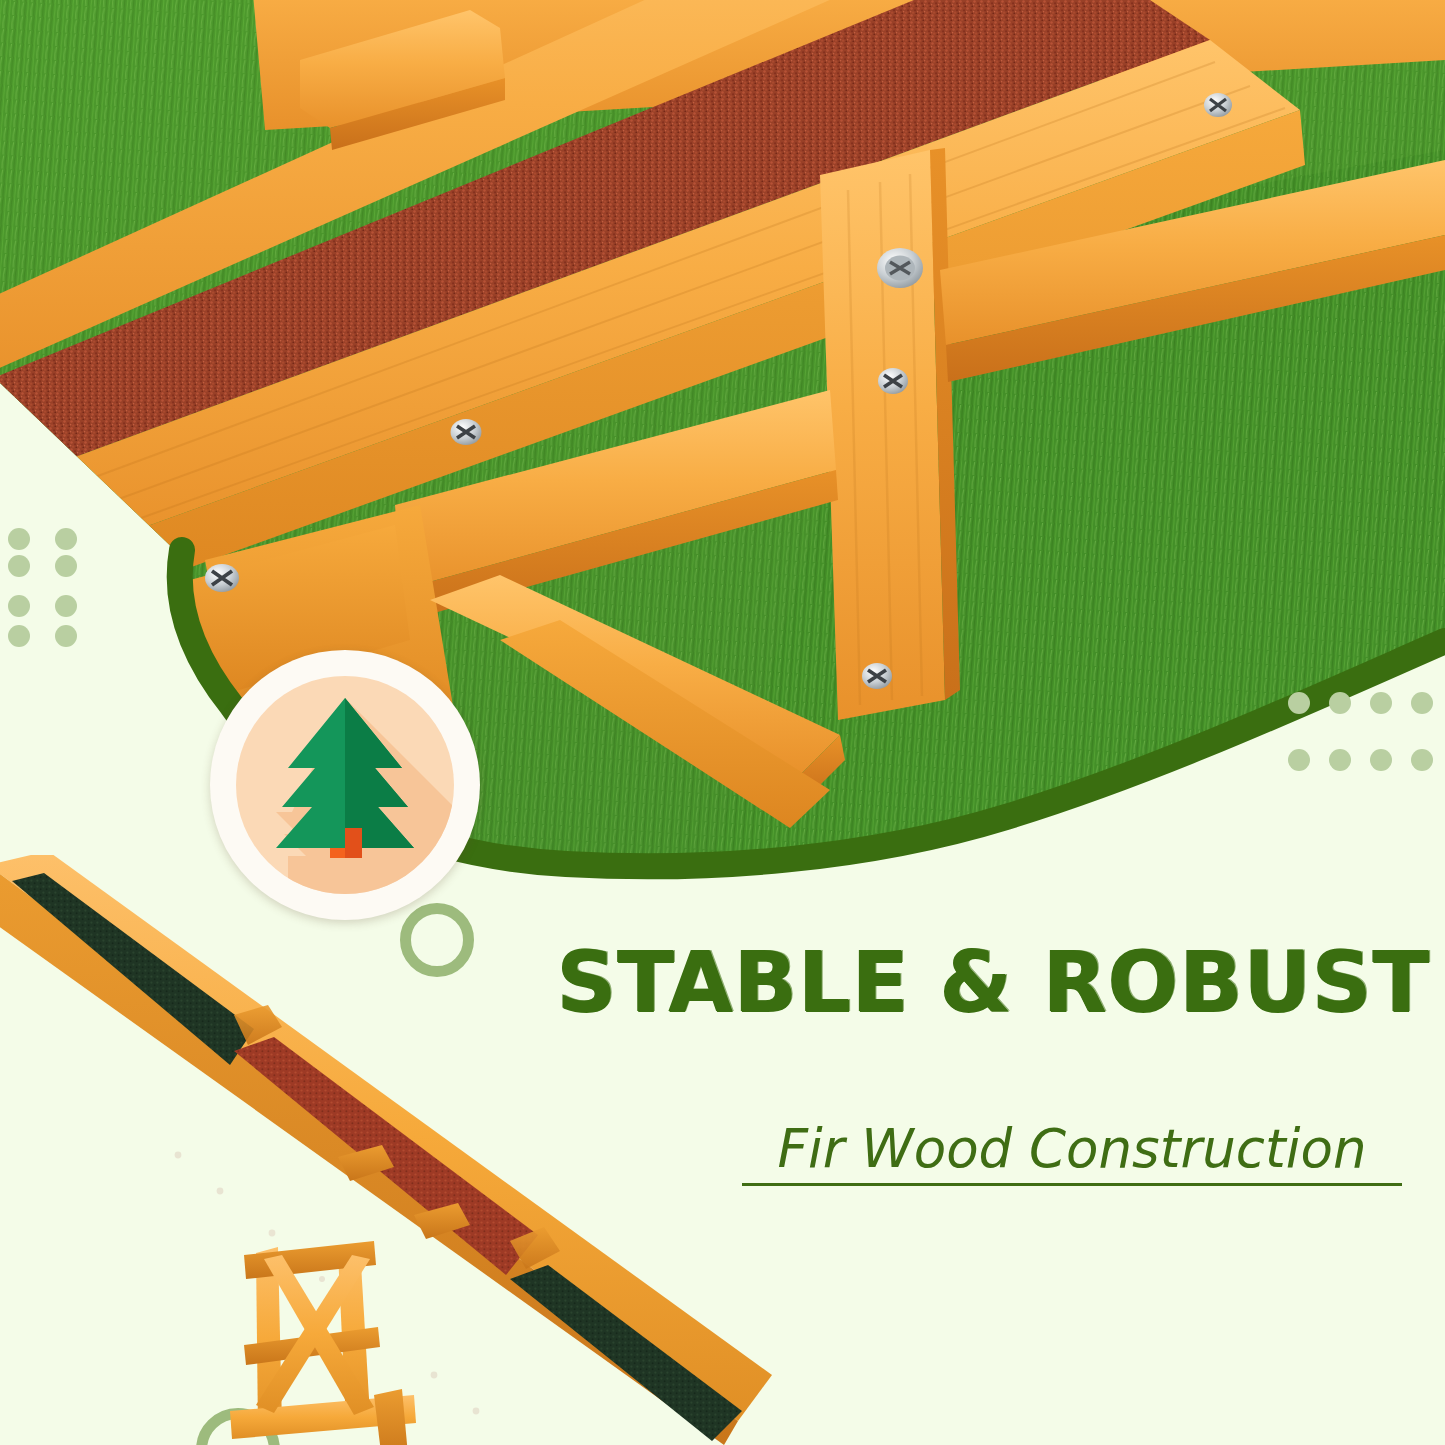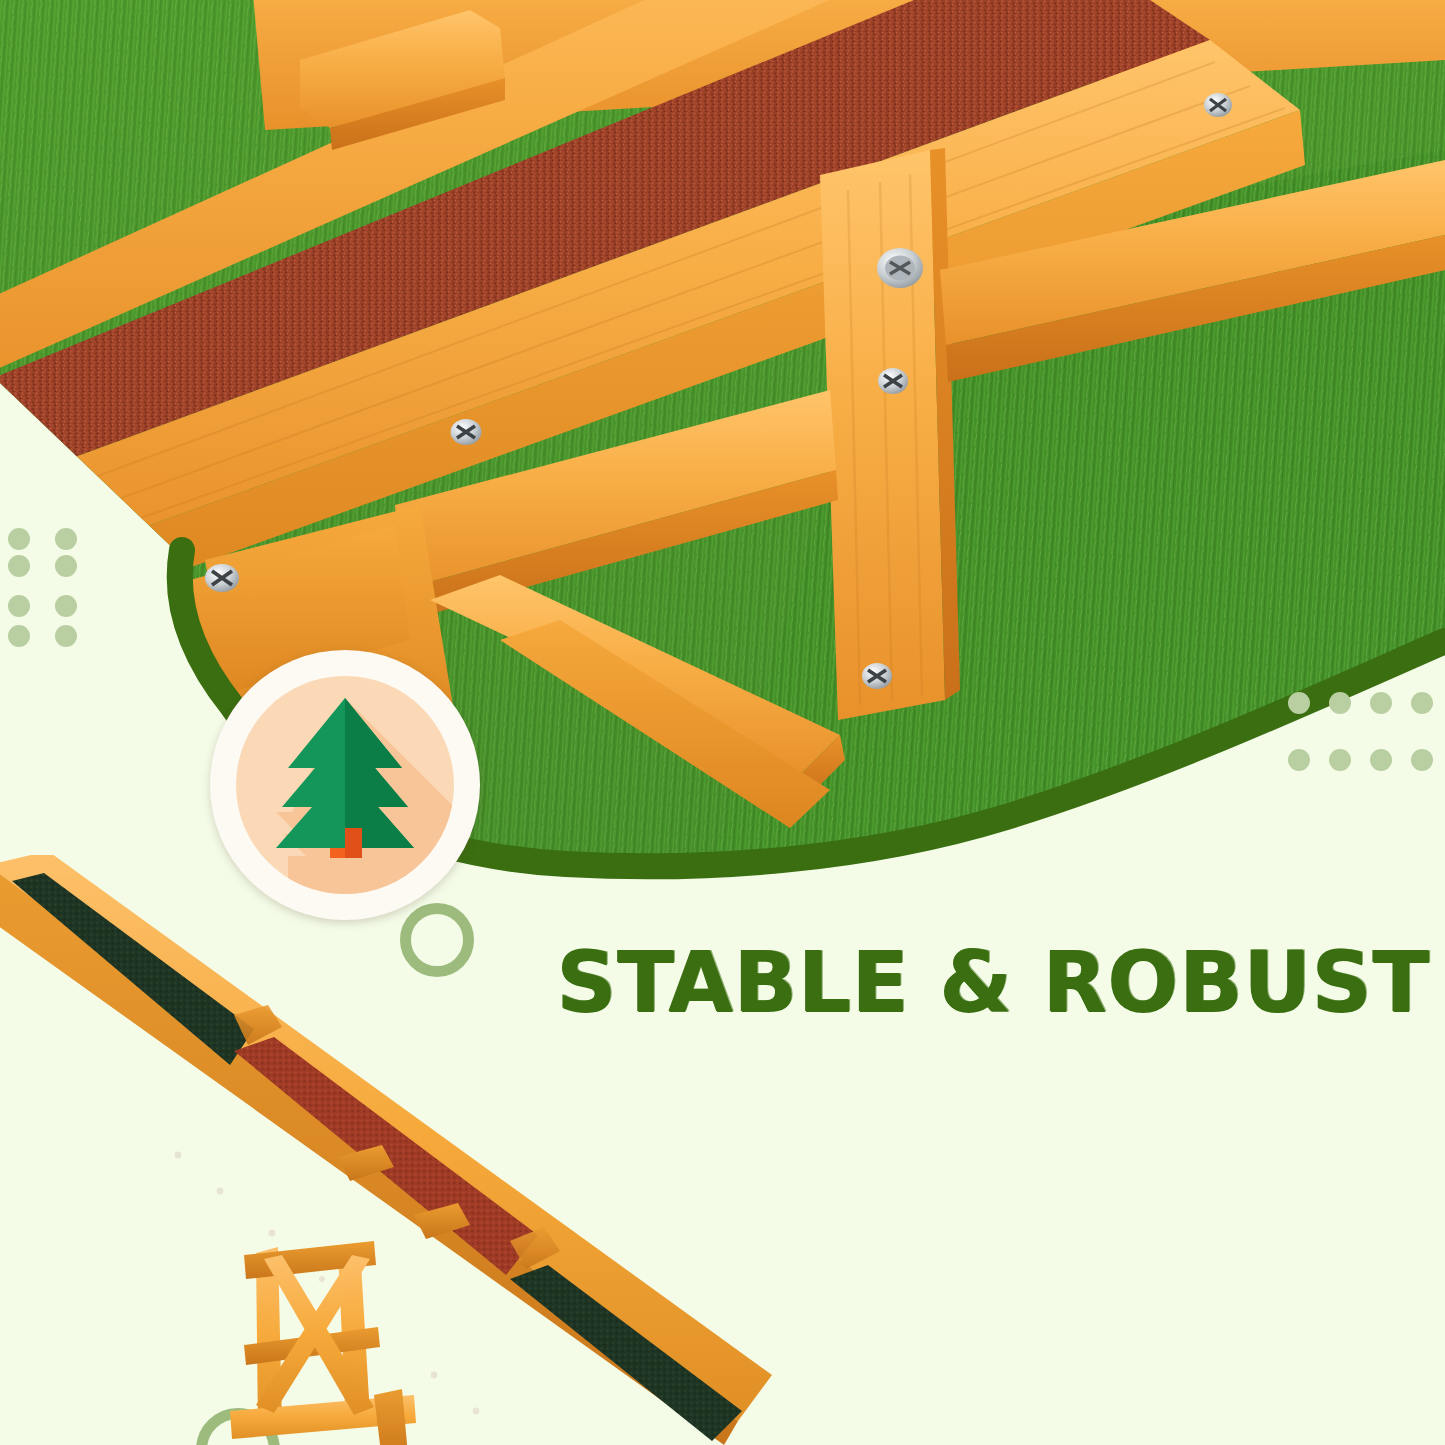--- a/index.html
+++ b/index.html
@@ -313,15 +313,19 @@
       <circle cx="238" cy="336" r="3.4"></circle>
       <circle cx="290" cy="378" r="3.4"></circle>
       <circle cx="452" cy="520" r="3.4"></circle>
       <circle cx="494" cy="556" r="3.4"></circle>
       <circle cx="340" cy="424" r="3"></circle>
     </g>
   </svg>
 
   <div id="title">STABLE &amp; ROBUST</div>
 
+  <div class="subline" id="sub1">
+    <span>Fir Wood Construction</span>
+    <span class="rule"></span>
+  </div>
 
 
 </div>
 
 </body></html>

